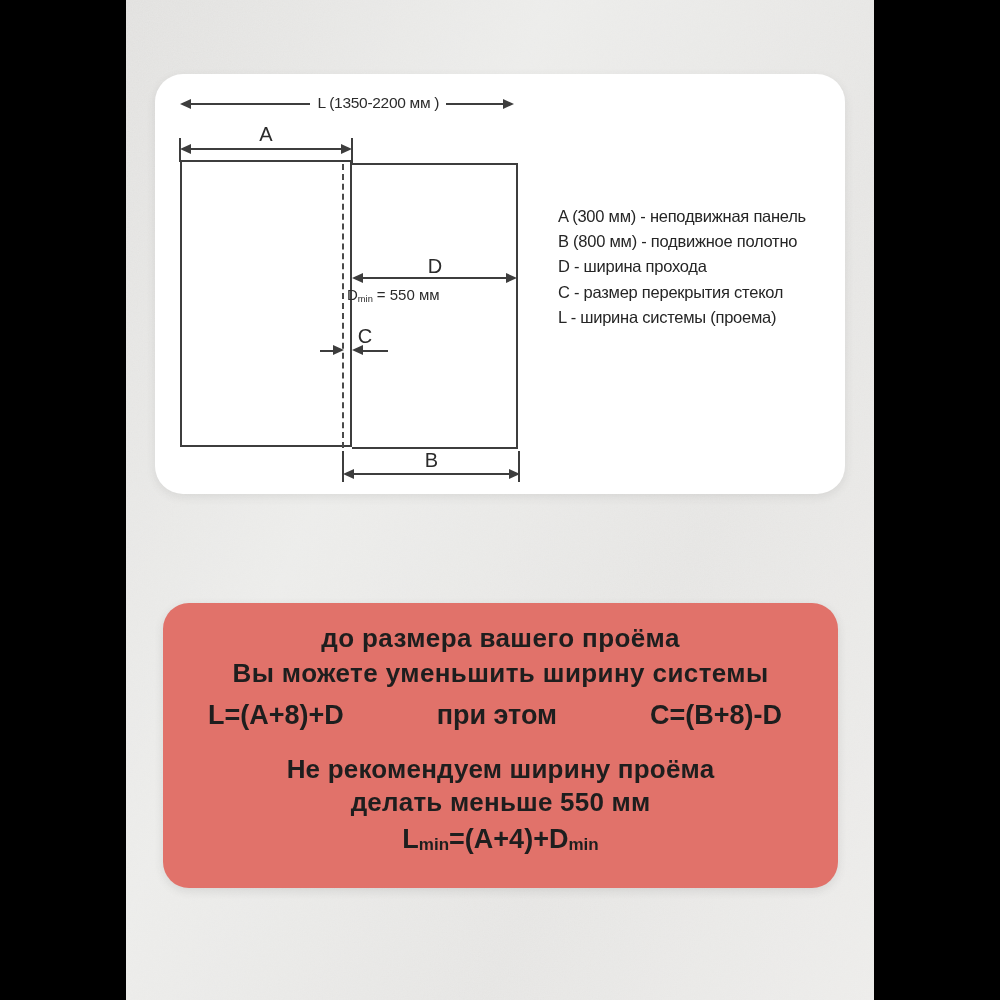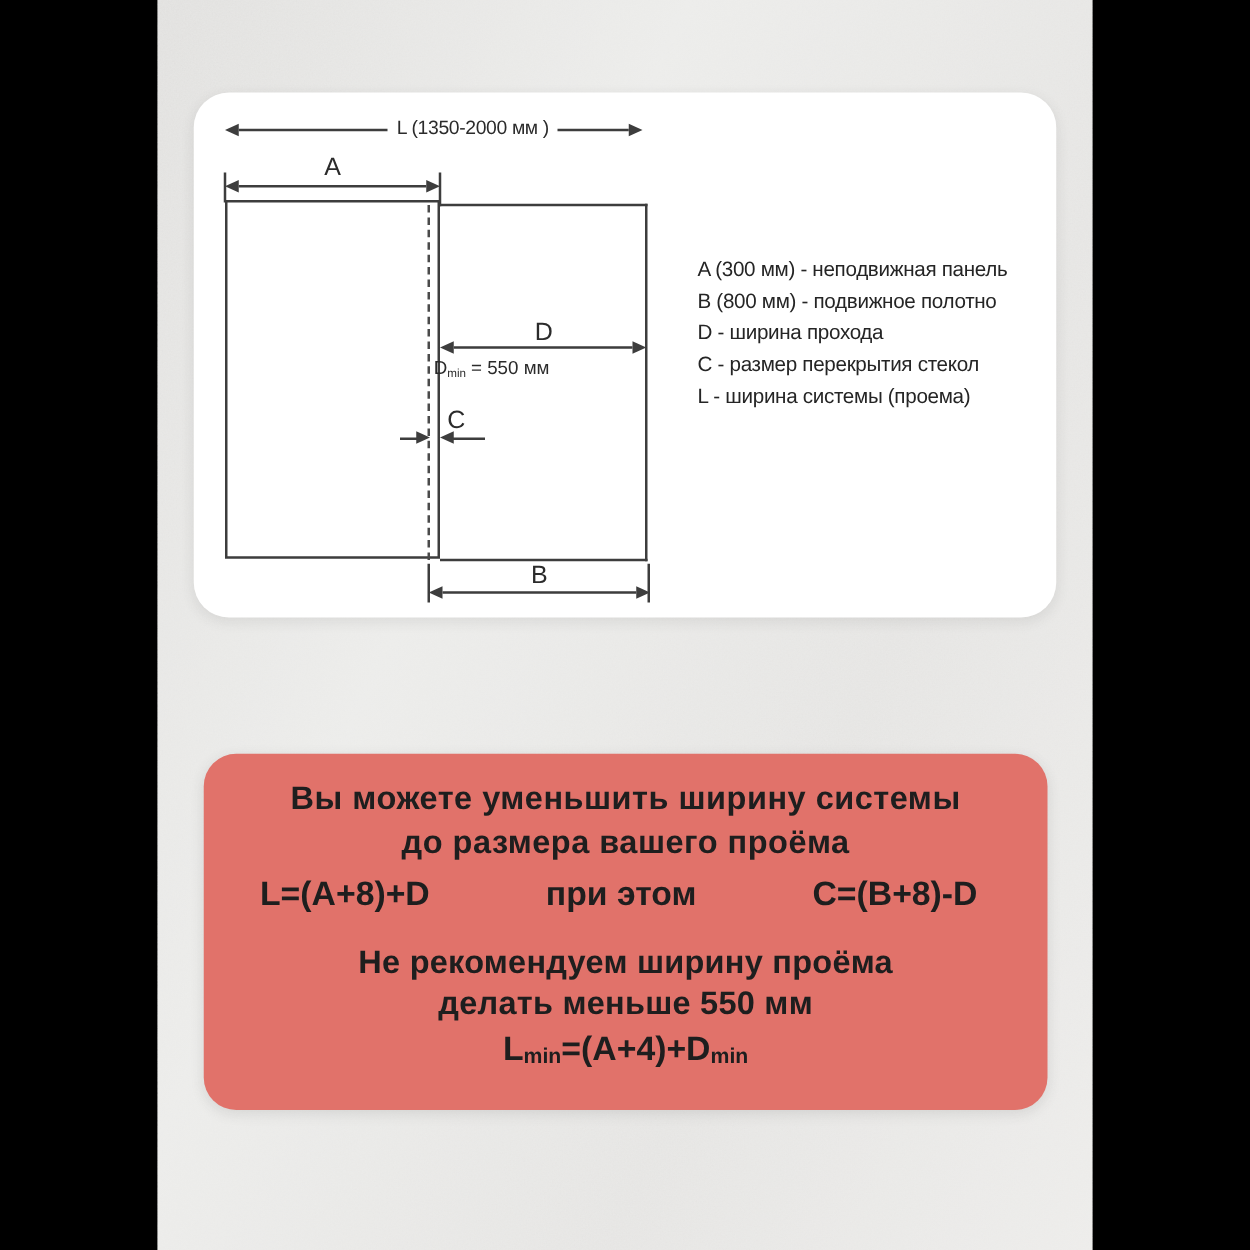--- a/index.html
+++ b/index.html
@@ -94,21 +94,21 @@
         <feColorMatrix type="matrix" values="0 0 0 0 0.86  0 0 0 0 0.86  0 0 0 0 0.85  0.5 0.5 0.5 0 0"></feColorMatrix>
       </filter>
       <rect width="100%" height="100%" filter="url(#paperNoise)"></rect>
     </svg>
 
     <div id="card">
 
       <div class="abs arrow-row" id="dim-l">
         <span class="ah ah-l"></span>
         <span class="hline seg-a"></span>
-        <span class="lbl dimtext">L (1350-2000 мм )</span>
+        <span class="lbl dimtext">L (1350-2200 мм )</span>
         <span class="hline seg-b"></span>
         <span class="ah ah-r"></span>
       </div>
 
       <div class="abs" id="dim-a">
         <span class="lbl dimtext">A</span>
         <div class="arrow-row">
           <span class="ah ah-l"></span>
           <span class="hline"></span>
           <span class="ah ah-r"></span>
@@ -150,22 +150,22 @@
         <div>A (300 мм) - неподвижная панель</div>
         <div>B (800 мм) - подвижное полотно</div>
         <div>D - ширина прохода</div>
         <div>C - размер перекрытия стекол</div>
         <div>L - ширина системы (проема)</div>
       </div>
     </div>
 
     <div id="infobox">
       <div class="heading">
+        <div>до размера вашего проёма</div>
         <div>Вы можете уменьшить ширину системы</div>
-        <div>до размера вашего проёма</div>
       </div>
       <div id="formula-row">
         <span>L=(A+8)+D</span>
         <span>при этом</span>
         <span>C=(B+8)-D</span>
       </div>
       <div id="note">
         <div>Не рекомендуем ширину проёма</div>
         <div>делать меньше 550 мм</div>
       </div>

